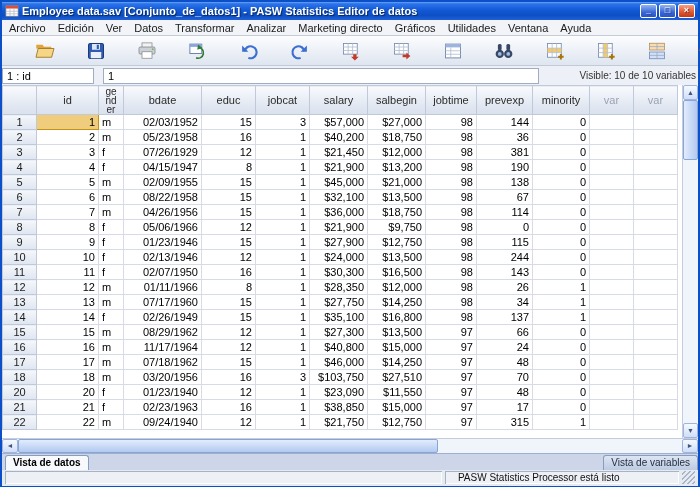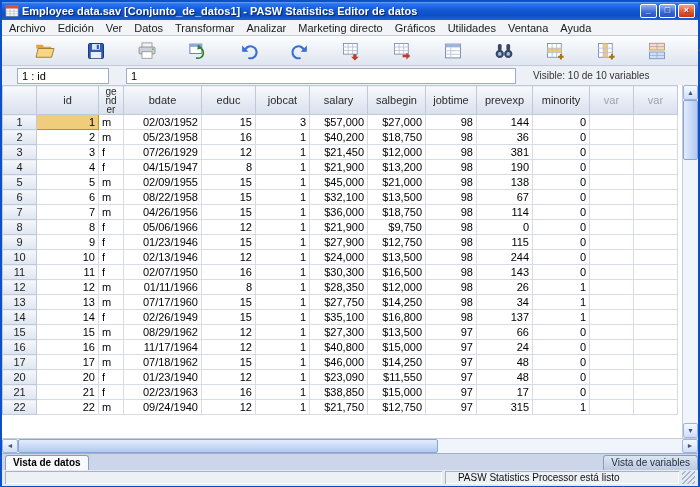--- a/index.html
+++ b/index.html
@@ -18,24 +18,24 @@
 
   .menubar{flex:0 0 16px;display:flex;align-items:center;background:#f2f4f7;border-bottom:1px solid #c6ccd6;
     font-size:11px;color:#1a1a1a;padding-left:1px;}
   .menu-item{padding:1px 6px;white-space:nowrap;cursor:default;}
 
   .toolbar{flex:0 0 30px;display:flex;align-items:center;gap:1px;padding:2px 3px;
     background:linear-gradient(180deg,#fcfdfe,#e7ecf4 70%,#dfe6f0);border-bottom:1px solid #c2cad8;}
   .tool-btn{width:26px;height:25px;display:flex;align-items:center;justify-content:center;border-radius:2px;margin-left:30px;}
   .tool-btn svg{width:20px;height:20px;}
 
-  .cellref-bar{flex:0 0 19px;display:flex;align-items:center;gap:17px;padding:1px 15px;background:#edf0f6;font-size:11px;}
+  .cellref-bar{flex:0 0 19px;display:flex;align-items:center;gap:9px;padding:1px 0;background:#edf0f6;font-size:11px;}
   .cellref-box{width:92px;height:16px;background:#fff;border:1px solid #9fadc4;padding:0 4px;line-height:14px;overflow:hidden;}
   .cellvalue-box{flex:1;height:16px;background:#fff;border:1px solid #9fadc4;padding:0 4px;line-height:14px;overflow:hidden;}
-  .visible-info{flex:0 0 150px;text-align:left;font-size:10px;color:#333;padding-right:2px;white-space:nowrap;}
+  .visible-info{flex:0 0 150px;text-align:right;font-size:10px;color:#333;padding-right:2px;white-space:nowrap;}
 
   .grid-wrap{flex:0 0 353px;height:353px;display:flex;background:#fff;}
   .grid-viewport{flex:1;overflow:hidden;background:#fff;}
   table{border-collapse:collapse;table-layout:fixed;}
   th,td{font-size:11px;font-weight:normal;overflow:hidden;white-space:nowrap;}
   thead th{height:29px;background:linear-gradient(180deg,#f8fafd,#e6ebf4 55%,#d9e1ee);
     border:1px solid #bfc9da;color:#2b2b2b;text-align:center;padding:0 2px;}
   thead th.gender-h{white-space:normal;word-break:break-all;font-size:10px;line-height:9px;padding:0 6px;}
   thead th.unused{color:#9aa3b4;}
   tbody th.rownum{background:linear-gradient(180deg,#f4f7fb,#dfe6f1);border:1px solid #bfc9da;
@@ -529,20 +529,35 @@
               <td class="a-right">1</td>
               <td class="a-right">$46,000</td>
               <td class="a-right">$14,250</td>
               <td class="a-right">97</td>
               <td class="a-right">48</td>
               <td class="a-right">0</td>
               <td class="a-right"></td>
               <td class="a-right"></td>
             </tr>
             <tr>
+              <th class="rownum">18</th>
+              <td class="a-right">18</td>
+              <td class="a-left">m</td>
+              <td class="a-right">03/20/1956</td>
+              <td class="a-right">16</td>
+              <td class="a-right">3</td>
+              <td class="a-right">$103,750</td>
+              <td class="a-right">$27,510</td>
+              <td class="a-right">97</td>
+              <td class="a-right">70</td>
+              <td class="a-right">0</td>
+              <td class="a-right"></td>
+              <td class="a-right"></td>
+            </tr>
+            <tr>
               <th class="rownum">20</th>
               <td class="a-right">20</td>
               <td class="a-left">f</td>
               <td class="a-right">01/23/1940</td>
               <td class="a-right">12</td>
               <td class="a-right">1</td>
               <td class="a-right">$23,090</td>
               <td class="a-right">$11,550</td>
               <td class="a-right">97</td>
               <td class="a-right">48</td>

